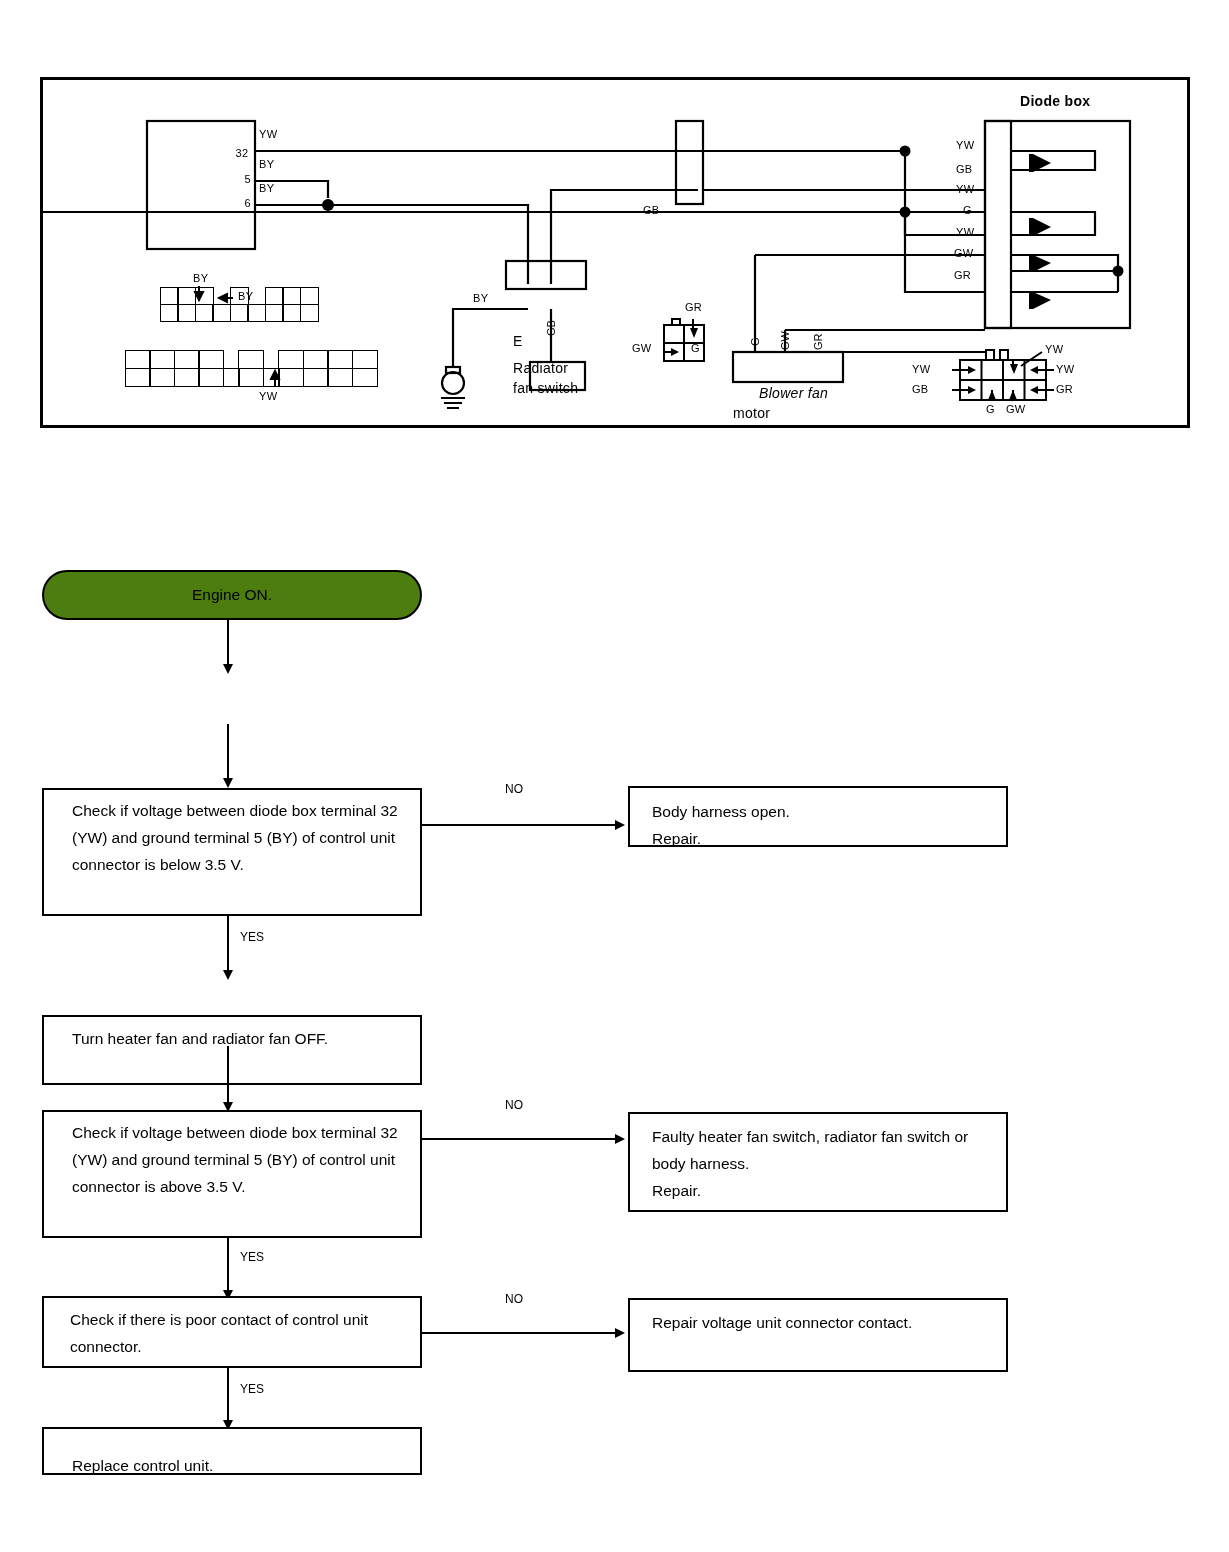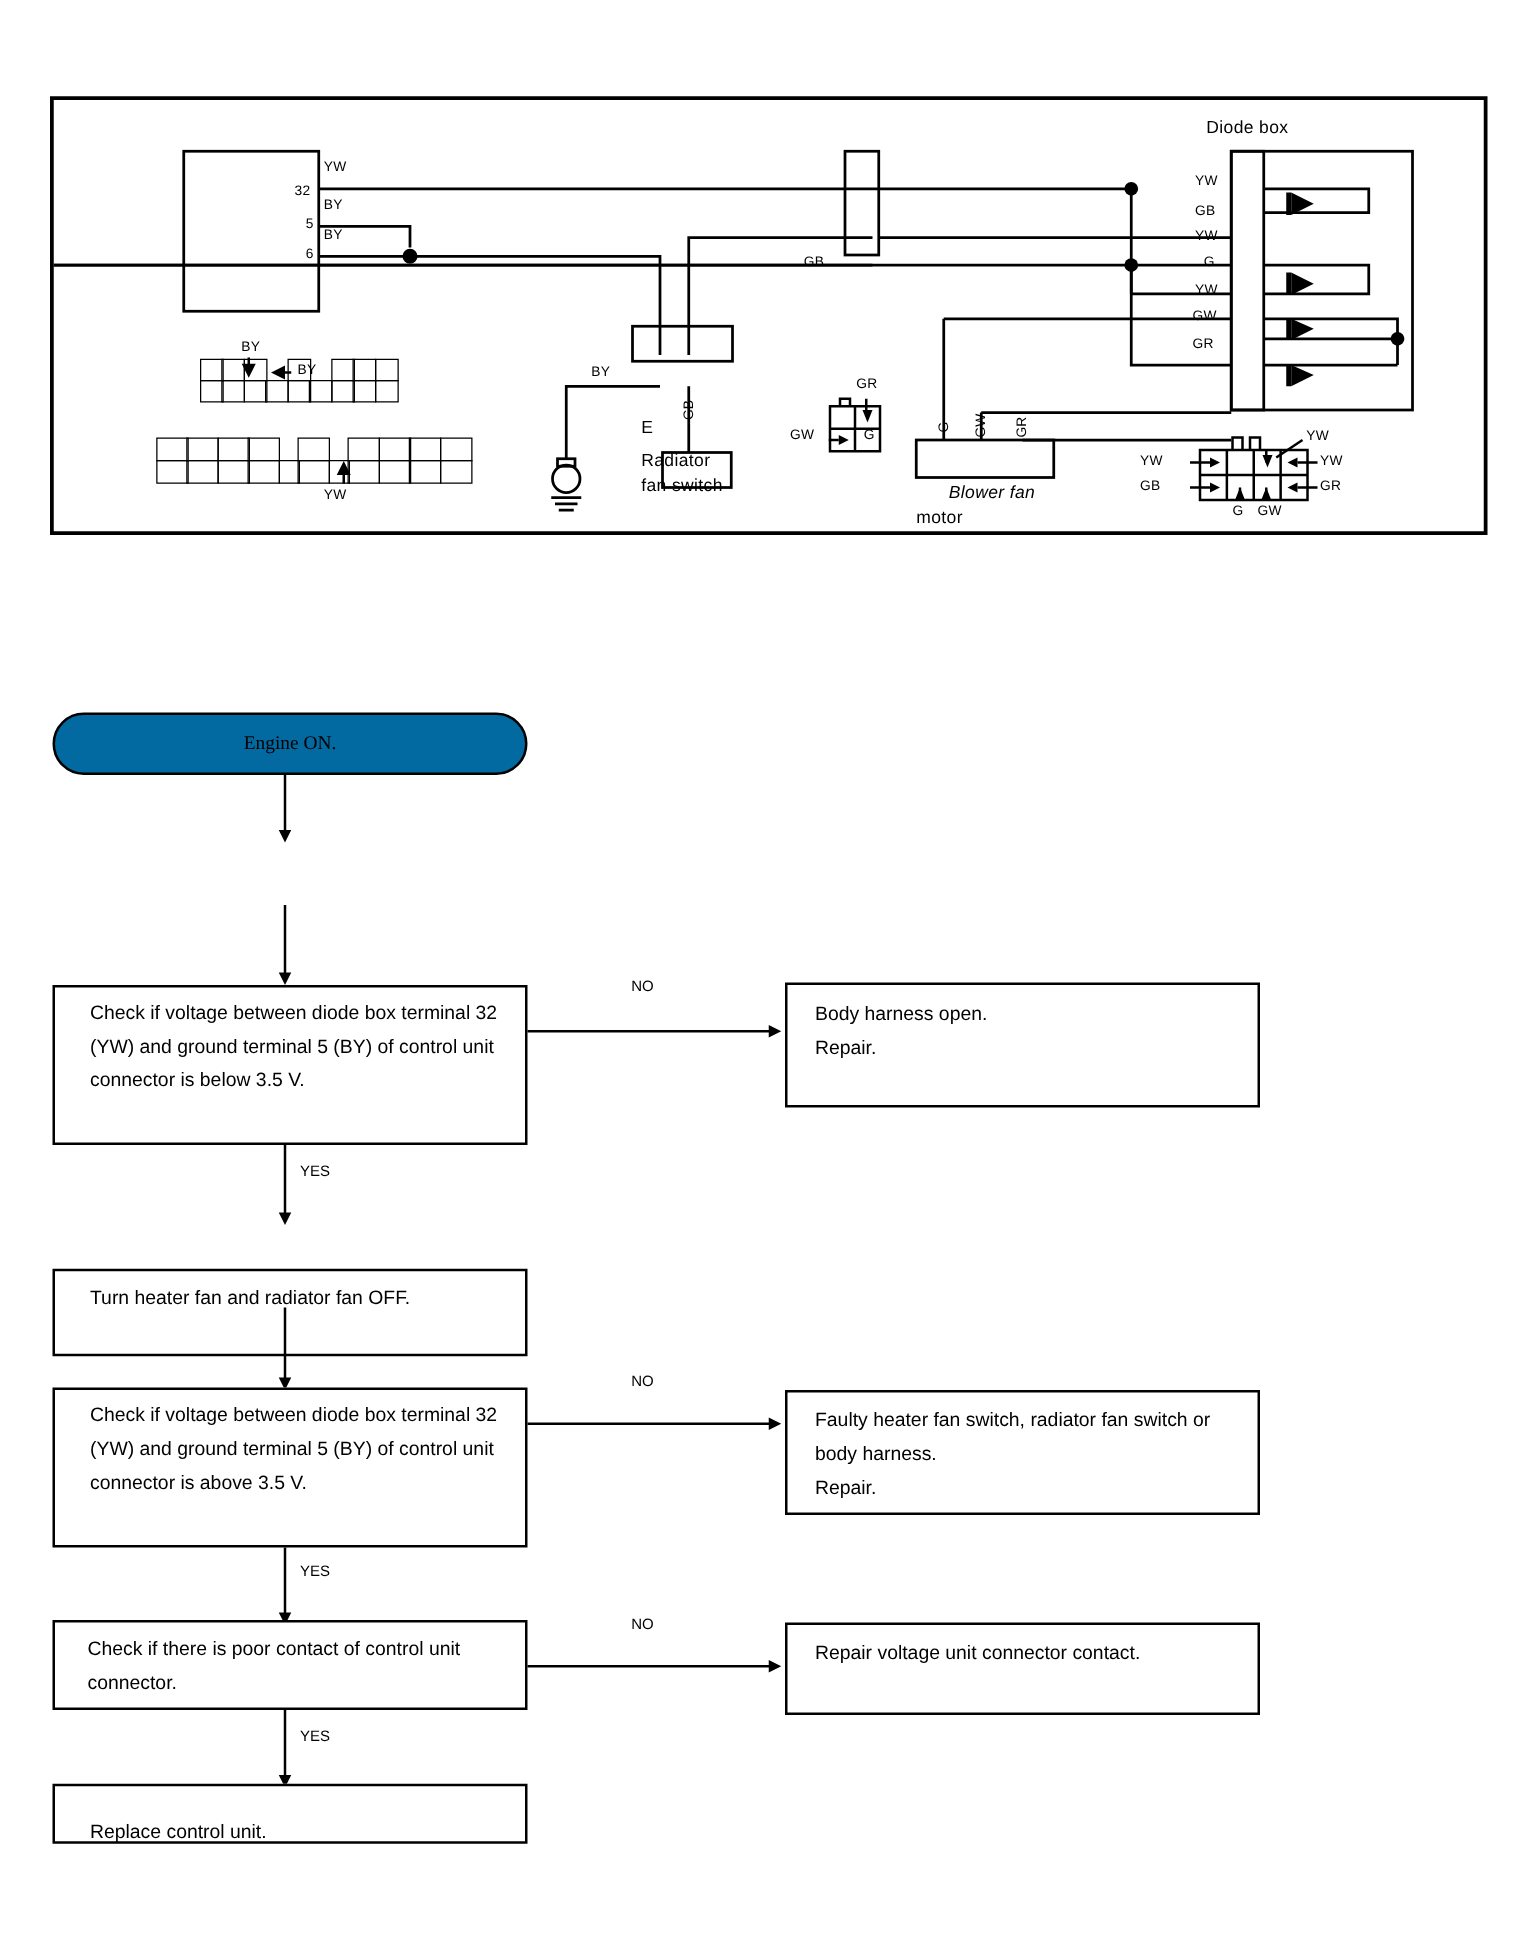--- a/index.html
+++ b/index.html
@@ -20,22 +20,22 @@
   .big{font-size:14px;}
   .cellrow{position:absolute;display:flex;}
   .cell{border:1.5px solid #000;box-sizing:border-box;margin-left:-1.5px;}
   
   #flow{position:absolute;left:0;top:0;width:1229px;height:1552px;}
   .fbox{
     position:absolute;border:2.5px solid #000;box-sizing:border-box;background:#fff;
     font-size:15.5px;line-height:27px;padding:7px 14px 7px 28px;
   }
   .fterm{
-    position:absolute;border:2.5px solid #000;box-sizing:border-box;background:#0369a1;
-    border-radius:40px;font-size:15.5px;display:flex;align-items:center;justify-content:center;font-family:Liberation Serif, serif;
+    position:absolute;border:2.5px solid #000;box-sizing:border-box;background:#4d7c0f;
+    border-radius:40px;font-size:15.5px;display:flex;align-items:center;justify-content:center;
   }
   .flabel{position:absolute;font-size:12px;}
   .farrow-v{position:absolute;width:2px;background:#000;}
   .farrow-h{position:absolute;height:2px;background:#000;}
   .head-d{position:absolute;width:0;height:0;border-left:5px solid transparent;
           border-right:5px solid transparent;border-top:10px solid #000;}
   .head-r{position:absolute;width:0;height:0;border-top:5px solid transparent;
           border-bottom:5px solid transparent;border-left:10px solid #000;}
   svg{display:block;overflow:visible;}
 </style>
@@ -122,21 +122,21 @@
         <rect x="986" y="212" width="4" height="17"></rect>
     </g>
     <g fill="#000">
       <circle cx="862" cy="71" r="5.5"></circle>
       <circle cx="862" cy="132" r="5.5"></circle>
       <circle cx="285" cy="125" r="6"></circle>
       <circle cx="1075" cy="191" r="5.5"></circle>
     </g>
   </svg>
 
-  <div class="lbl big" style="left:922px;top:16px;">Diode box</div>
+  <div class="lbl big" style="left:977px;top:16px;font-weight:bold;">Diode box</div>
 
   <div class="lbl" style="left:190px;top:68px;text-align:center;width:18px;">32</div>
   <div class="lbl" style="left:216px;top:49px;">YW</div>
   <div class="lbl" style="left:190px;top:94px;text-align:right;width:18px;">5</div>
   <div class="lbl" style="left:216px;top:79px;">BY</div>
   <div class="lbl" style="left:190px;top:118px;text-align:right;width:18px;">6</div>
   <div class="lbl" style="left:216px;top:103px;">BY</div>
 
   <div class="wd" style="left:118px;top:207px;">
     <div class="cellrow" style="left:0;top:0;">
@@ -303,21 +303,21 @@
   <div class="farrow-v" style="left:227px;top:724px;height:58px;"></div>
   <div class="head-d" style="left:223px;top:778px;"></div>
 
   <div class="fbox" style="left:42px;top:788px;width:380px;height:128px;">
     <span>Check if voltage between diode box terminal 32 (YW) and ground terminal 5 (BY) of control unit connector is below 3.5 V.</span>
   </div>
   <div class="farrow-h" style="left:422px;top:824px;width:196px;"></div>
   <div class="head-r" style="left:615px;top:820px;"></div>
   <div class="flabel" style="left:505px;top:782px;">NO</div>
 
-  <div class="fbox" style="left:628px;top:786px;width:380px;height:100px;padding-left:22px;padding-top:10px;">
+  <div class="fbox" style="left:628px;top:786px;width:380px;height:61px;padding-left:22px;padding-top:10px;">
     <span style="white-space:pre-line;">Body harness open.
 Repair.</span>
   </div>
 
   <div class="farrow-v" style="left:227px;top:916px;height:58px;"></div>
   <div class="head-d" style="left:223px;top:970px;"></div>
   <div class="flabel" style="left:240px;top:930px;">YES</div>
 
   <div class="fbox" style="left:42px;top:976px;width:380px;height:70px;padding-top:8px;margin-top:39px;">
     <span>Turn heater fan and radiator fan OFF.</span>

